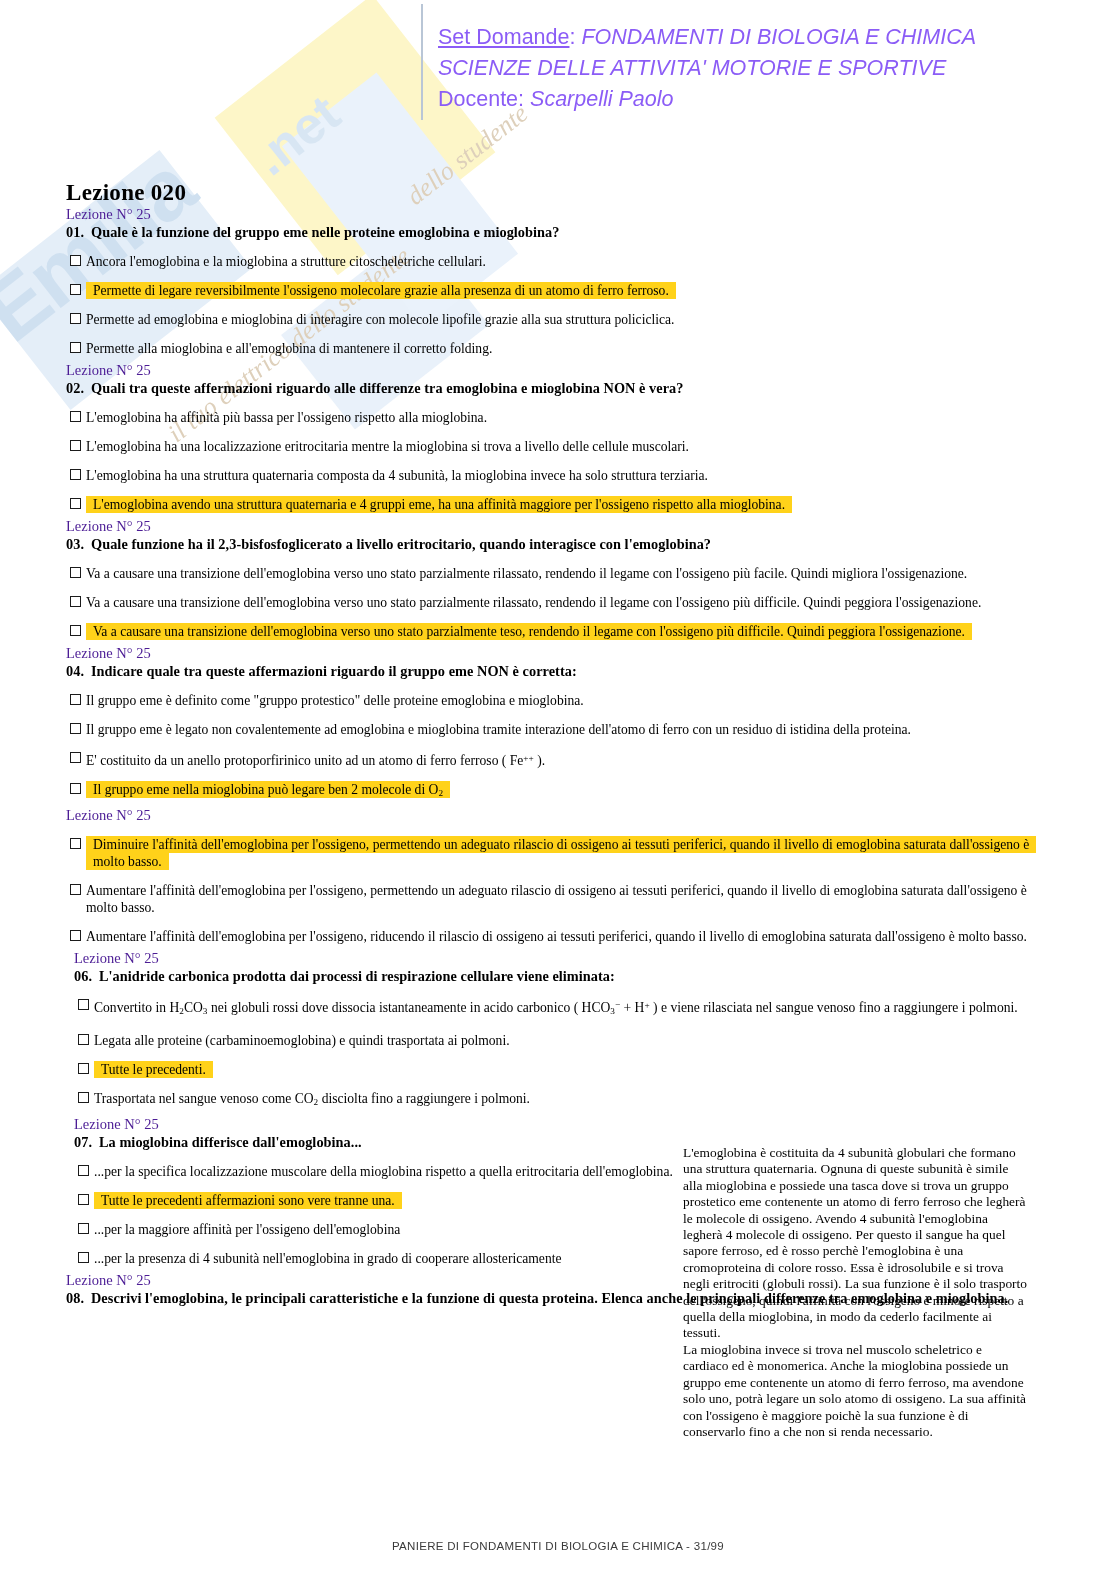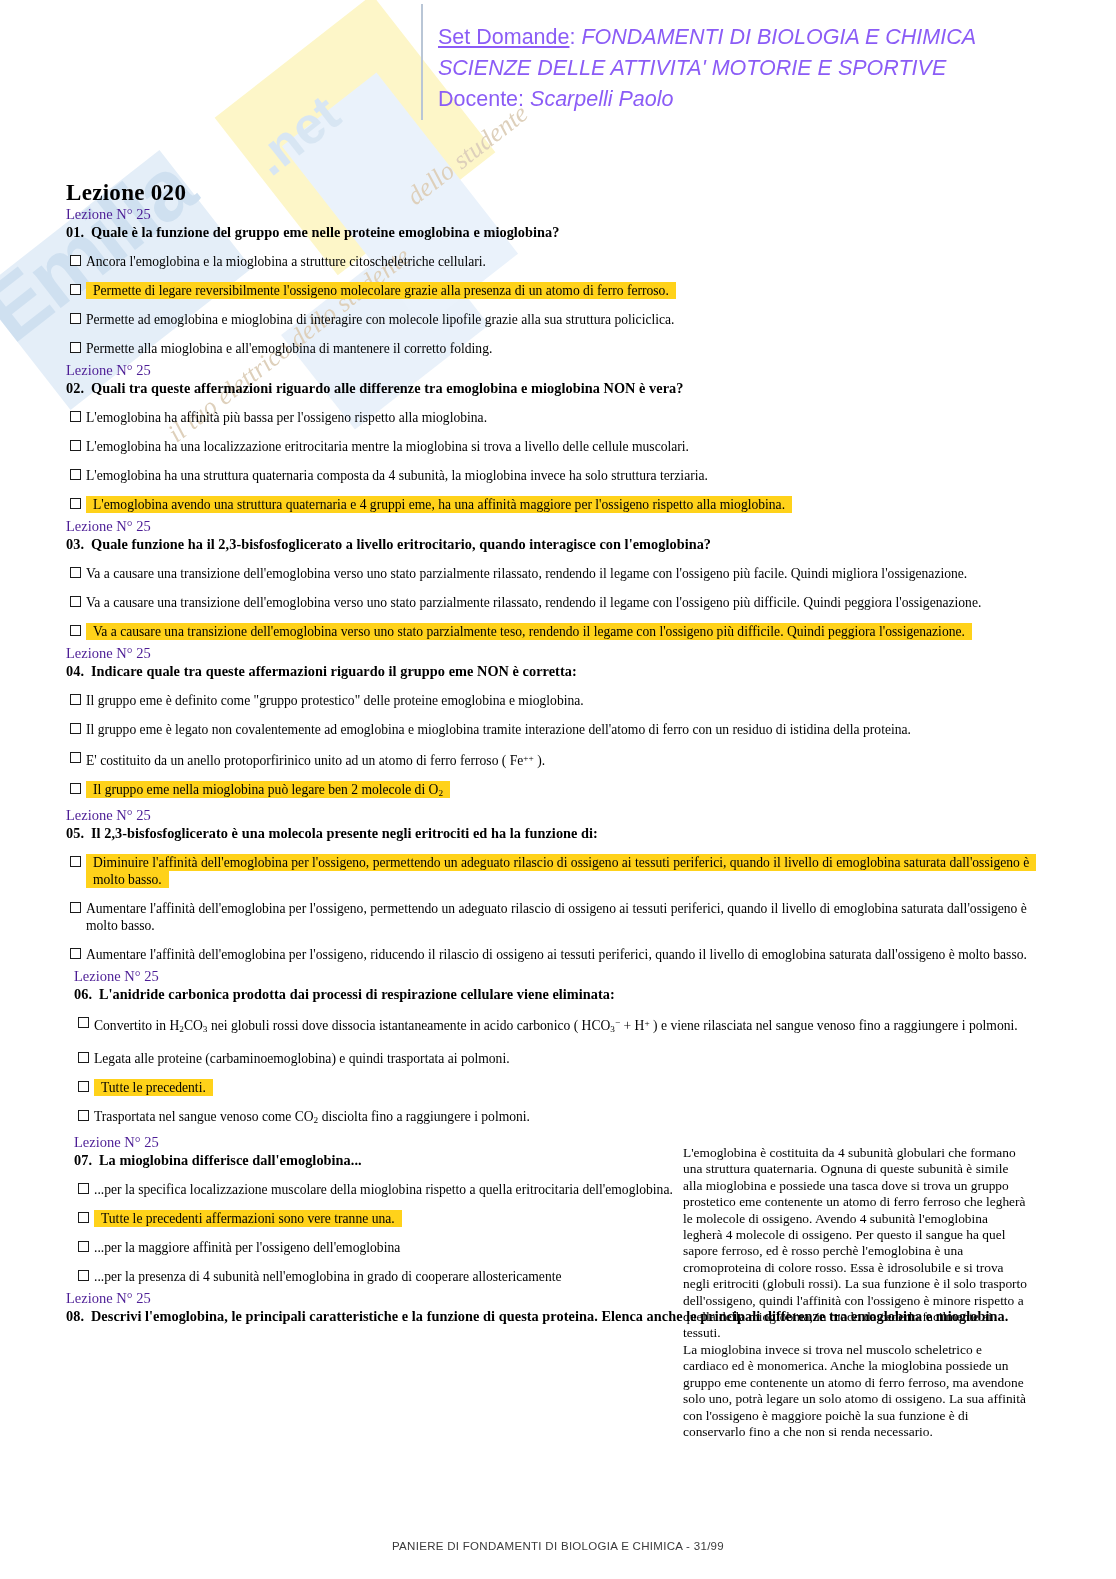--- a/index.html
+++ b/index.html
@@ -315,21 +315,20 @@
           <span class="cbx"></span>
           <span class="opt-txt"><span>E' costituito da un anello protoporfirinico unito ad un atomo di ferro ferroso ( Fe<sup>++</sup> ).</span></span>
         </div>
         <div class="opt">
           <span class="cbx"></span>
           <span class="opt-txt hl"><span class="h">Il gruppo eme nella mioglobina può legare ben 2 molecole di O<sub>2</sub></span></span>
         </div>
       </div>
       <div class="q-block">
         <div class="lez-label">Lezione N° 25</div>
-        <div class="q-head"><span class="q-num">05.</span><span>Il 2,3-bisfosfoglicerato è una molecola presente negli eritrociti ed ha la funzione di:</span></div>
         <div class="opt">
           <span class="cbx"></span>
           <span class="opt-txt hl"><span class="h">Diminuire l'affinità dell'emoglobina per l'ossigeno, permettendo un adeguato rilascio di ossigeno ai tessuti periferici, quando il livello di emoglobina saturata dall'ossigeno è molto basso.</span></span>
         </div>
         <div class="opt">
           <span class="cbx"></span>
           <span class="opt-txt"><span>Aumentare l'affinità dell'emoglobina per l'ossigeno, permettendo un adeguato rilascio di ossigeno ai tessuti periferici, quando il livello di emoglobina saturata dall'ossigeno è molto basso.</span></span>
         </div>
         <div class="opt">
           <span class="cbx"></span>

